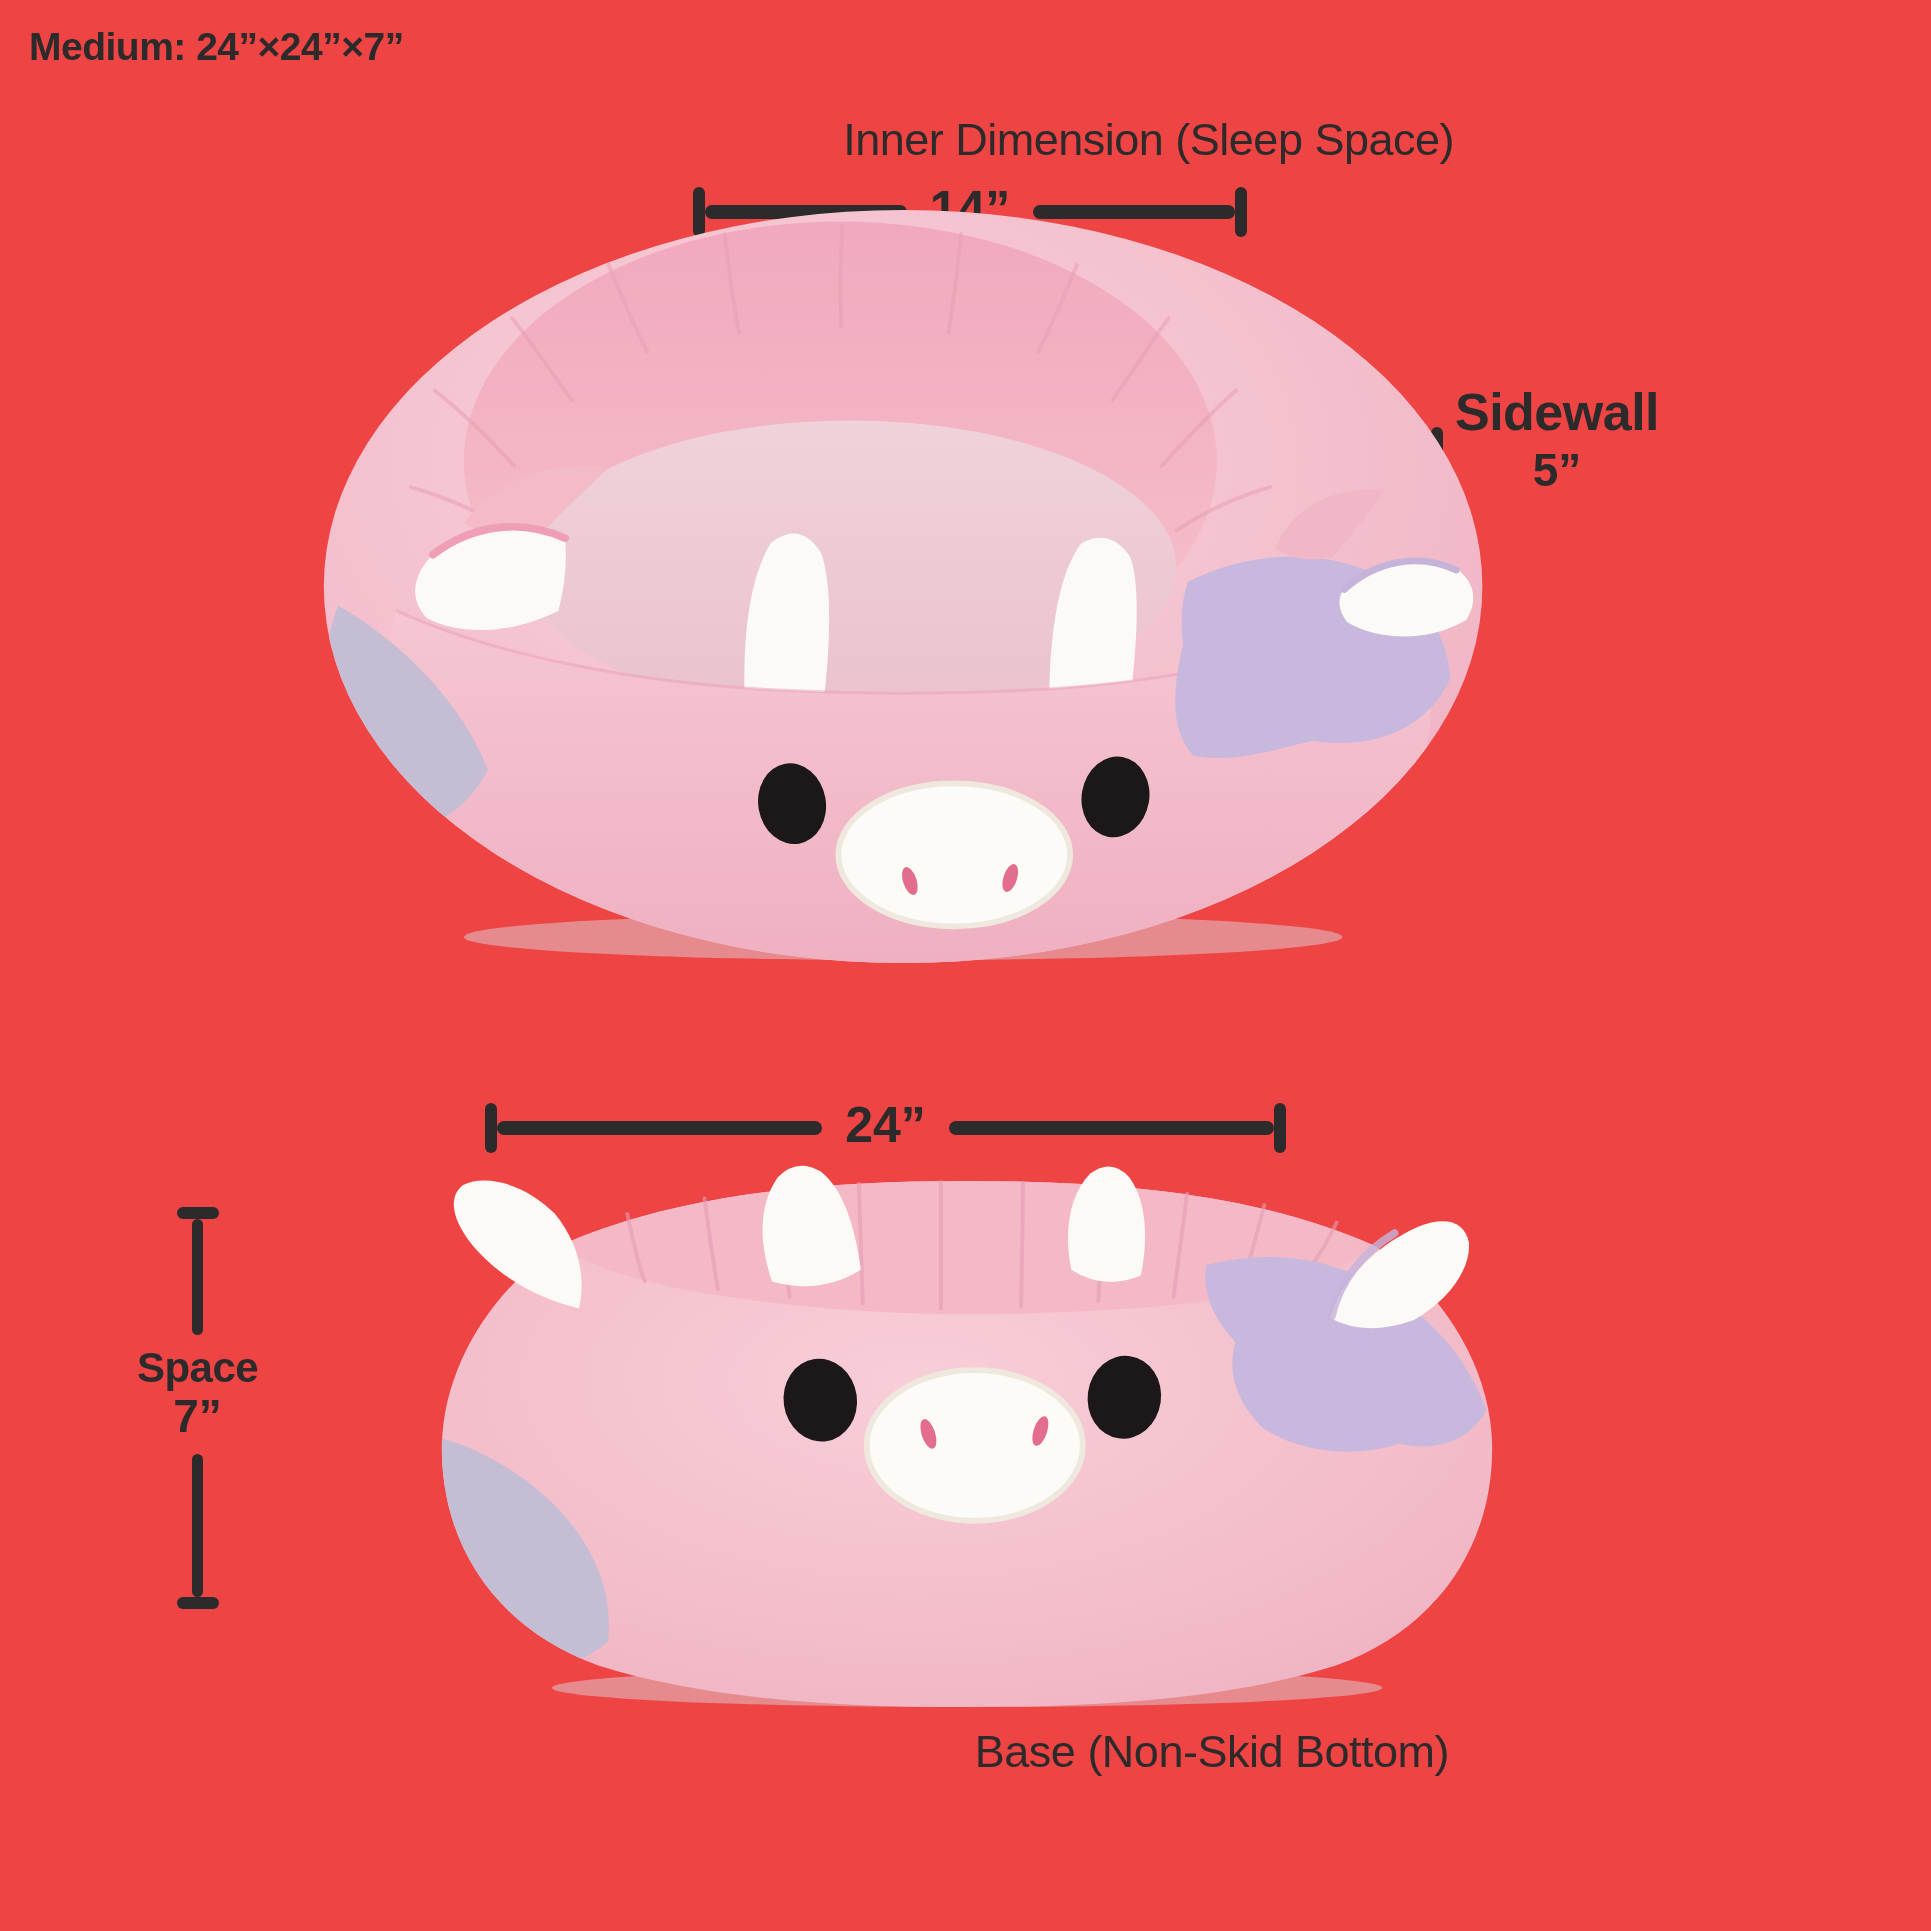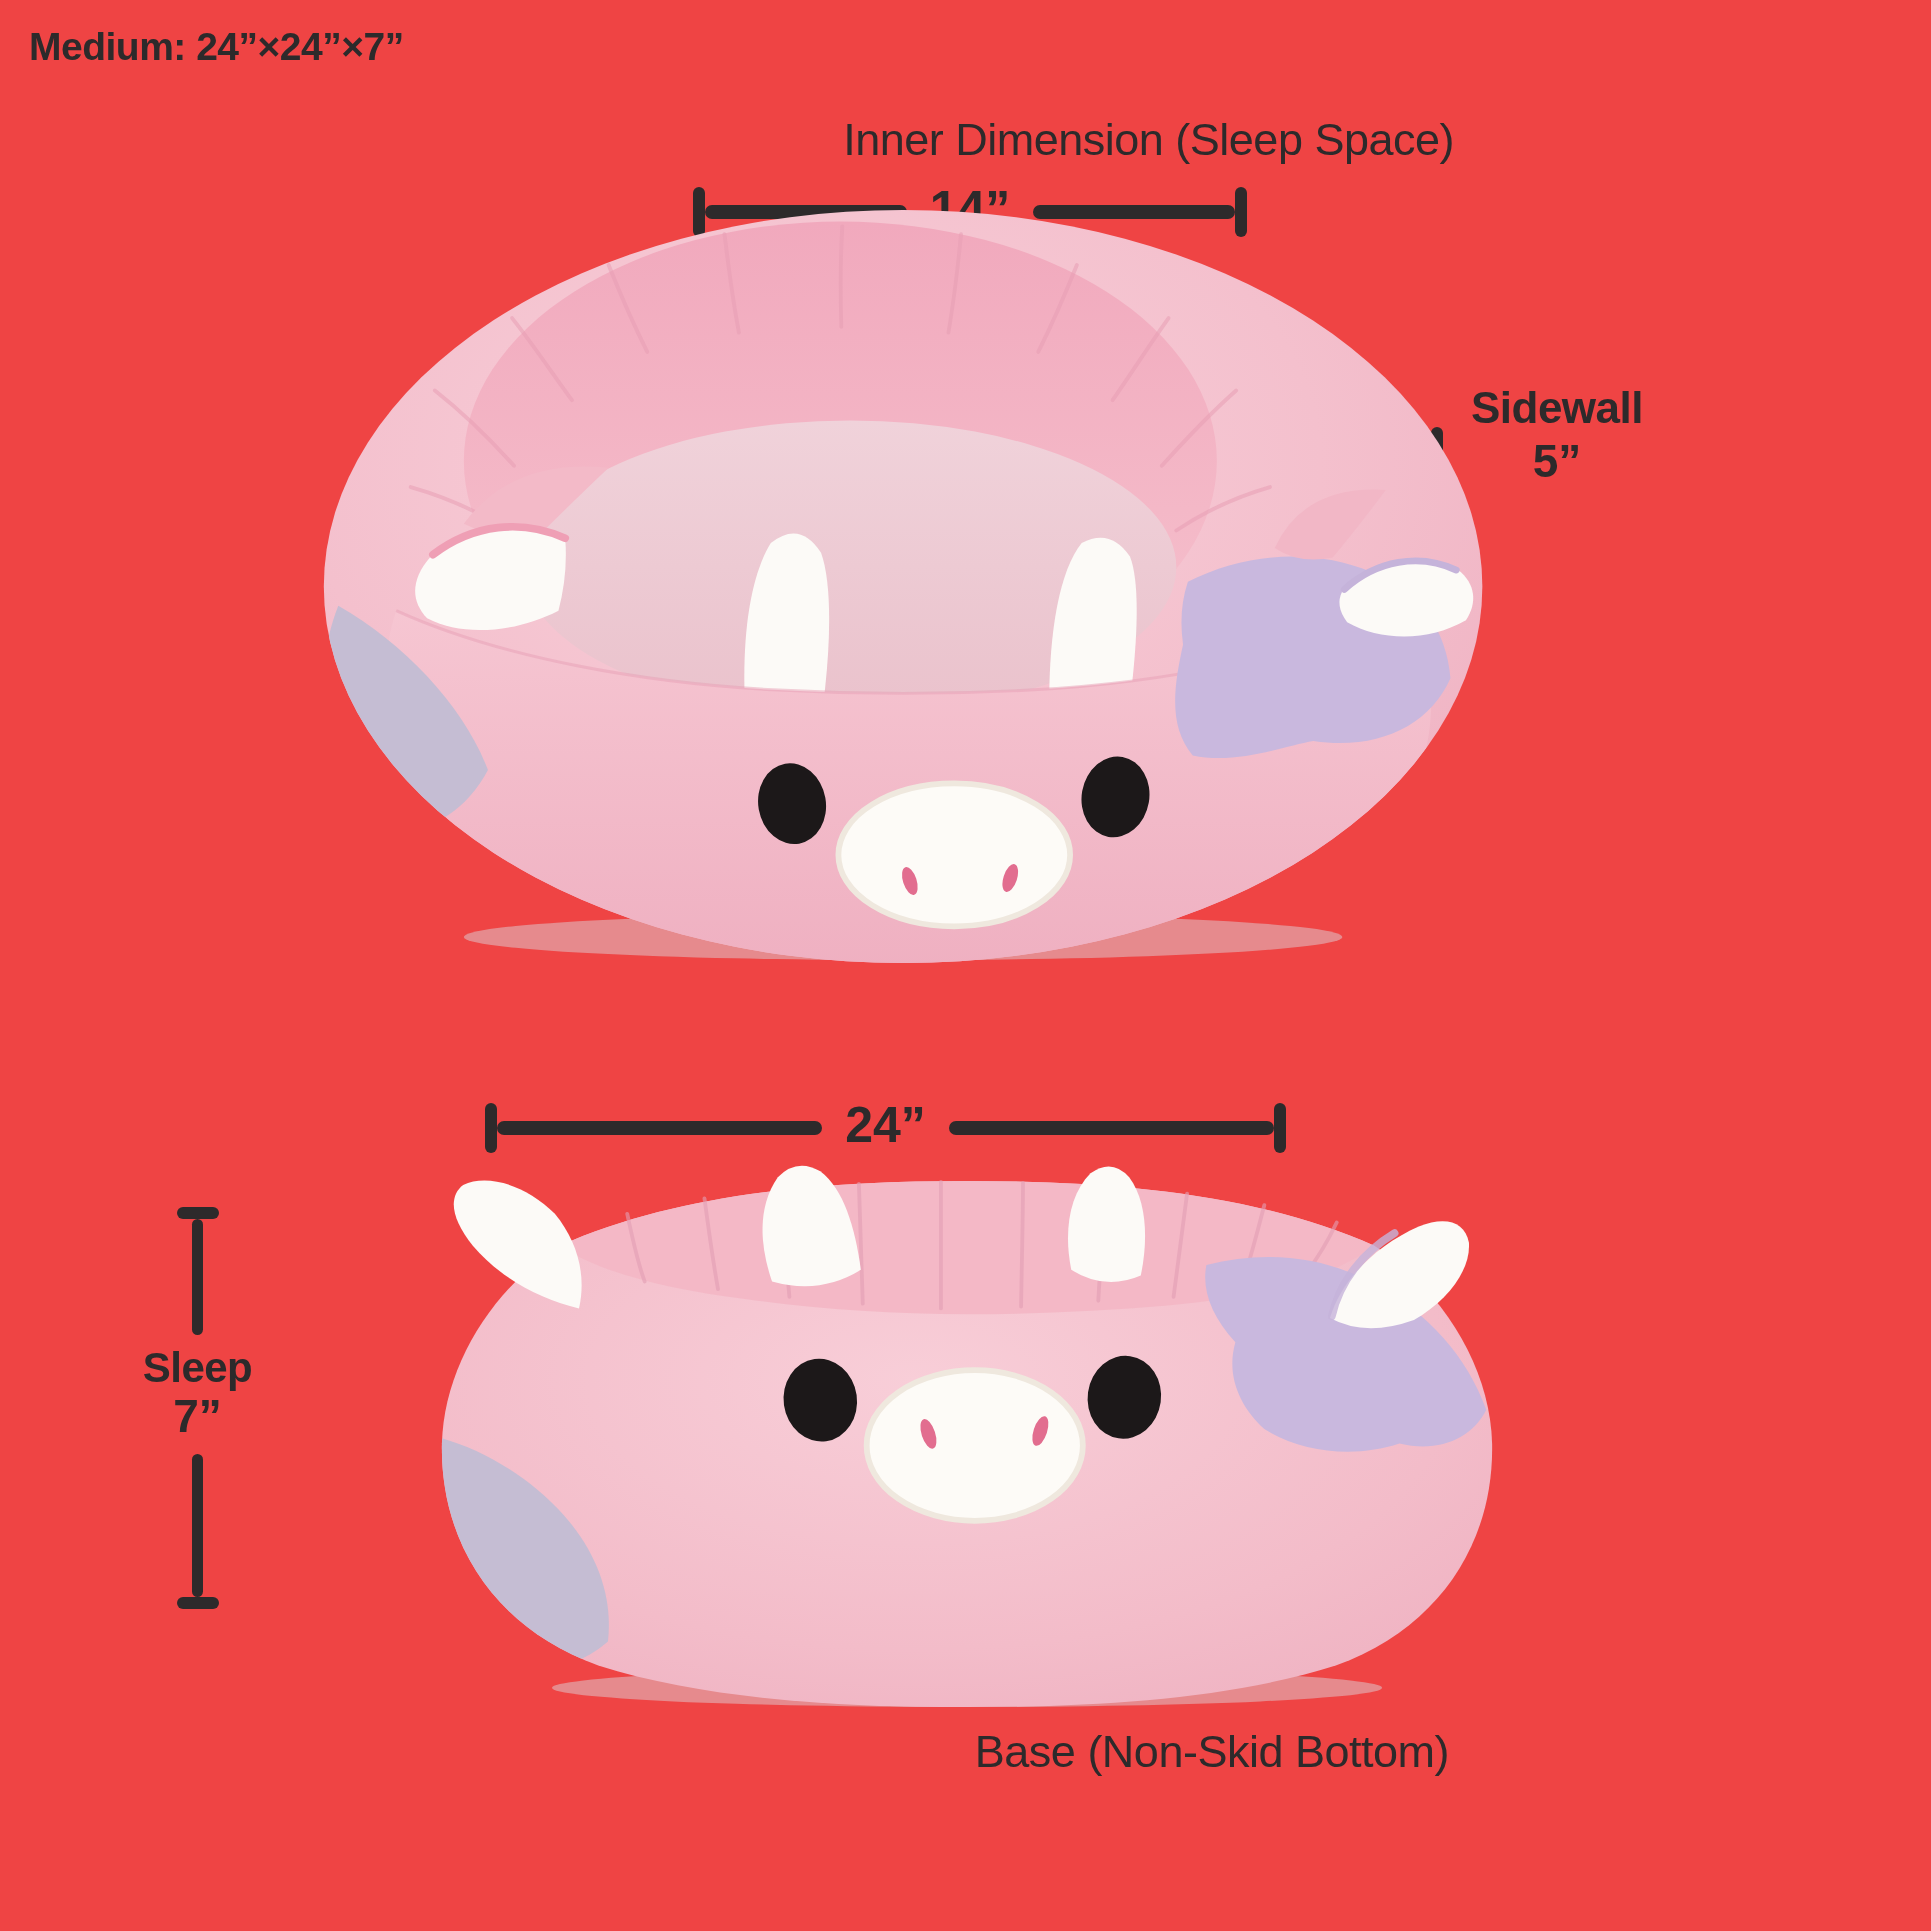--- a/index.html
+++ b/index.html
@@ -27,21 +27,21 @@
   .mcap.small{height:46px}
   .mseg{height:14.5px;background:var(--ink);border-radius:7.7px;flex:1 1 auto}
   .mval{font-size:50px;font-weight:700;margin:0 23px;white-space:nowrap;transform:translateY(-2.9px)}
 
   .l-inner{left:693px;top:183px;width:554px}
   .l-sidewall{left:1234px;top:427px;width:209px}
   .l-diameter{left:485px;top:1099px;width:801px}
   .l-base{left:568px;top:1787px;width:790px}
 
   .sidewall-text{position:absolute;left:1441px;top:382px;width:232px;text-align:center;font-weight:700;line-height:1.18}
-  .sidewall-text .lbl{font-size:44px;letter-spacing:-0.5px}
+  .sidewall-text .lbl{font-size:52px;letter-spacing:-0.5px}
   .sidewall-text .val{font-size:46px}
 
   .vline{position:absolute;left:151px;top:1207px;width:93px;display:flex;flex-direction:column;align-items:center}
   .vcap{width:42px;height:11.6px;background:var(--ink);border-radius:6.8px;flex:0 0 auto}
   .vseg{width:11.6px;background:var(--ink);border-radius:6.8px}
   .vseg.s1{height:116px}
   .vseg.s2{height:143px}
   .vlabel{text-align:center;font-weight:700;margin:9.7px 0 11.6px 0;line-height:1.12}
   .vlabel .lbl{font-size:42px;letter-spacing:-0.5px}
   .vlabel .val{font-size:46px}
@@ -154,21 +154,21 @@
     <div class="mseg"></div>
     <div class="mval">24”</div>
     <div class="mseg"></div>
     <div class="mcap"></div>
   </div>
 
   <div class="vline">
     <div class="vcap"></div>
     <div class="vseg s1"></div>
     <div class="vlabel">
-      <div class="lbl">Sleep</div>
+      <div class="lbl">Space</div>
       <div class="val">7”</div>
     </div>
     <div class="vseg s2"></div>
     <div class="vcap"></div>
   </div>
 
   <svg class="bed bed-side" viewBox="0 0 1105 575">
     <defs>
       <radialGradient id="bodyGrad2" cx="45%" cy="38%" r="85%">
         <stop offset="0%" stop-color="#f8ced8"></stop>

